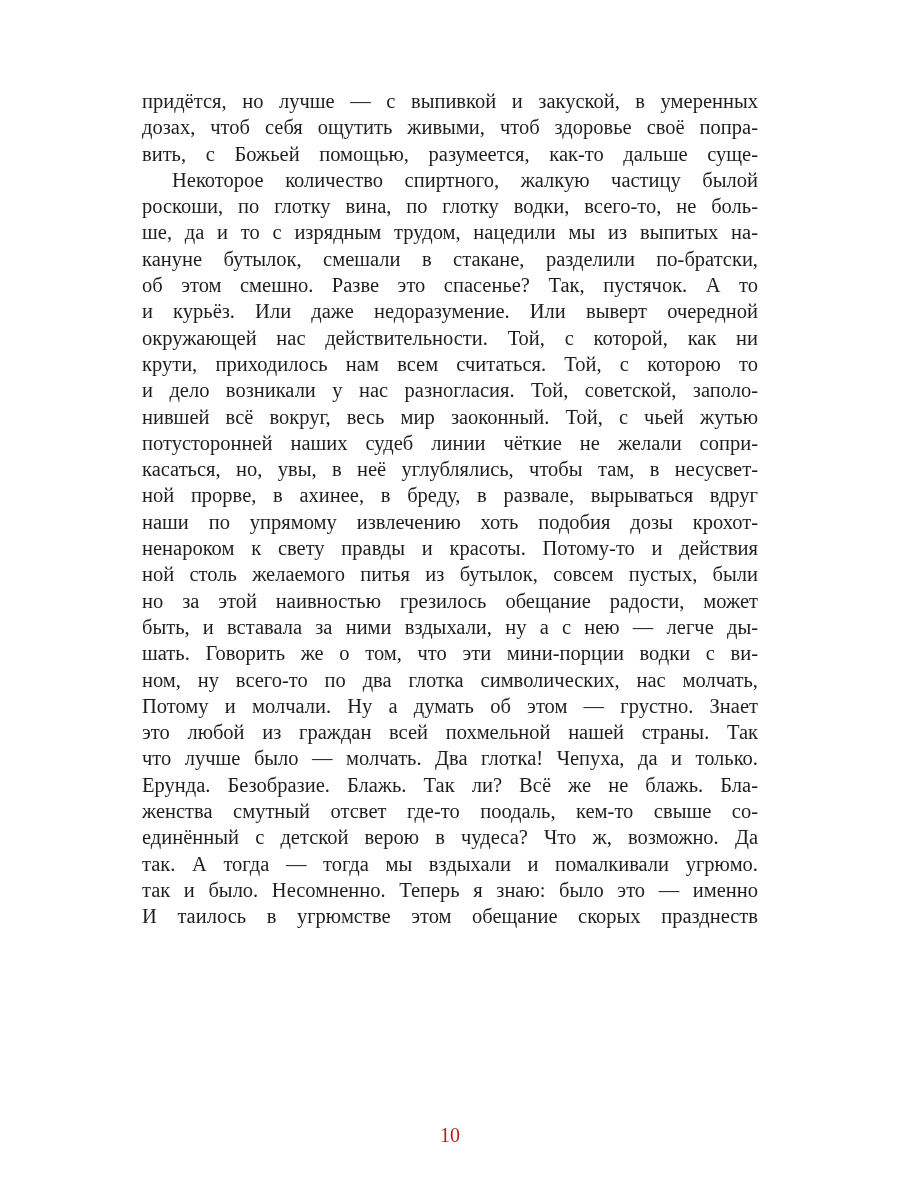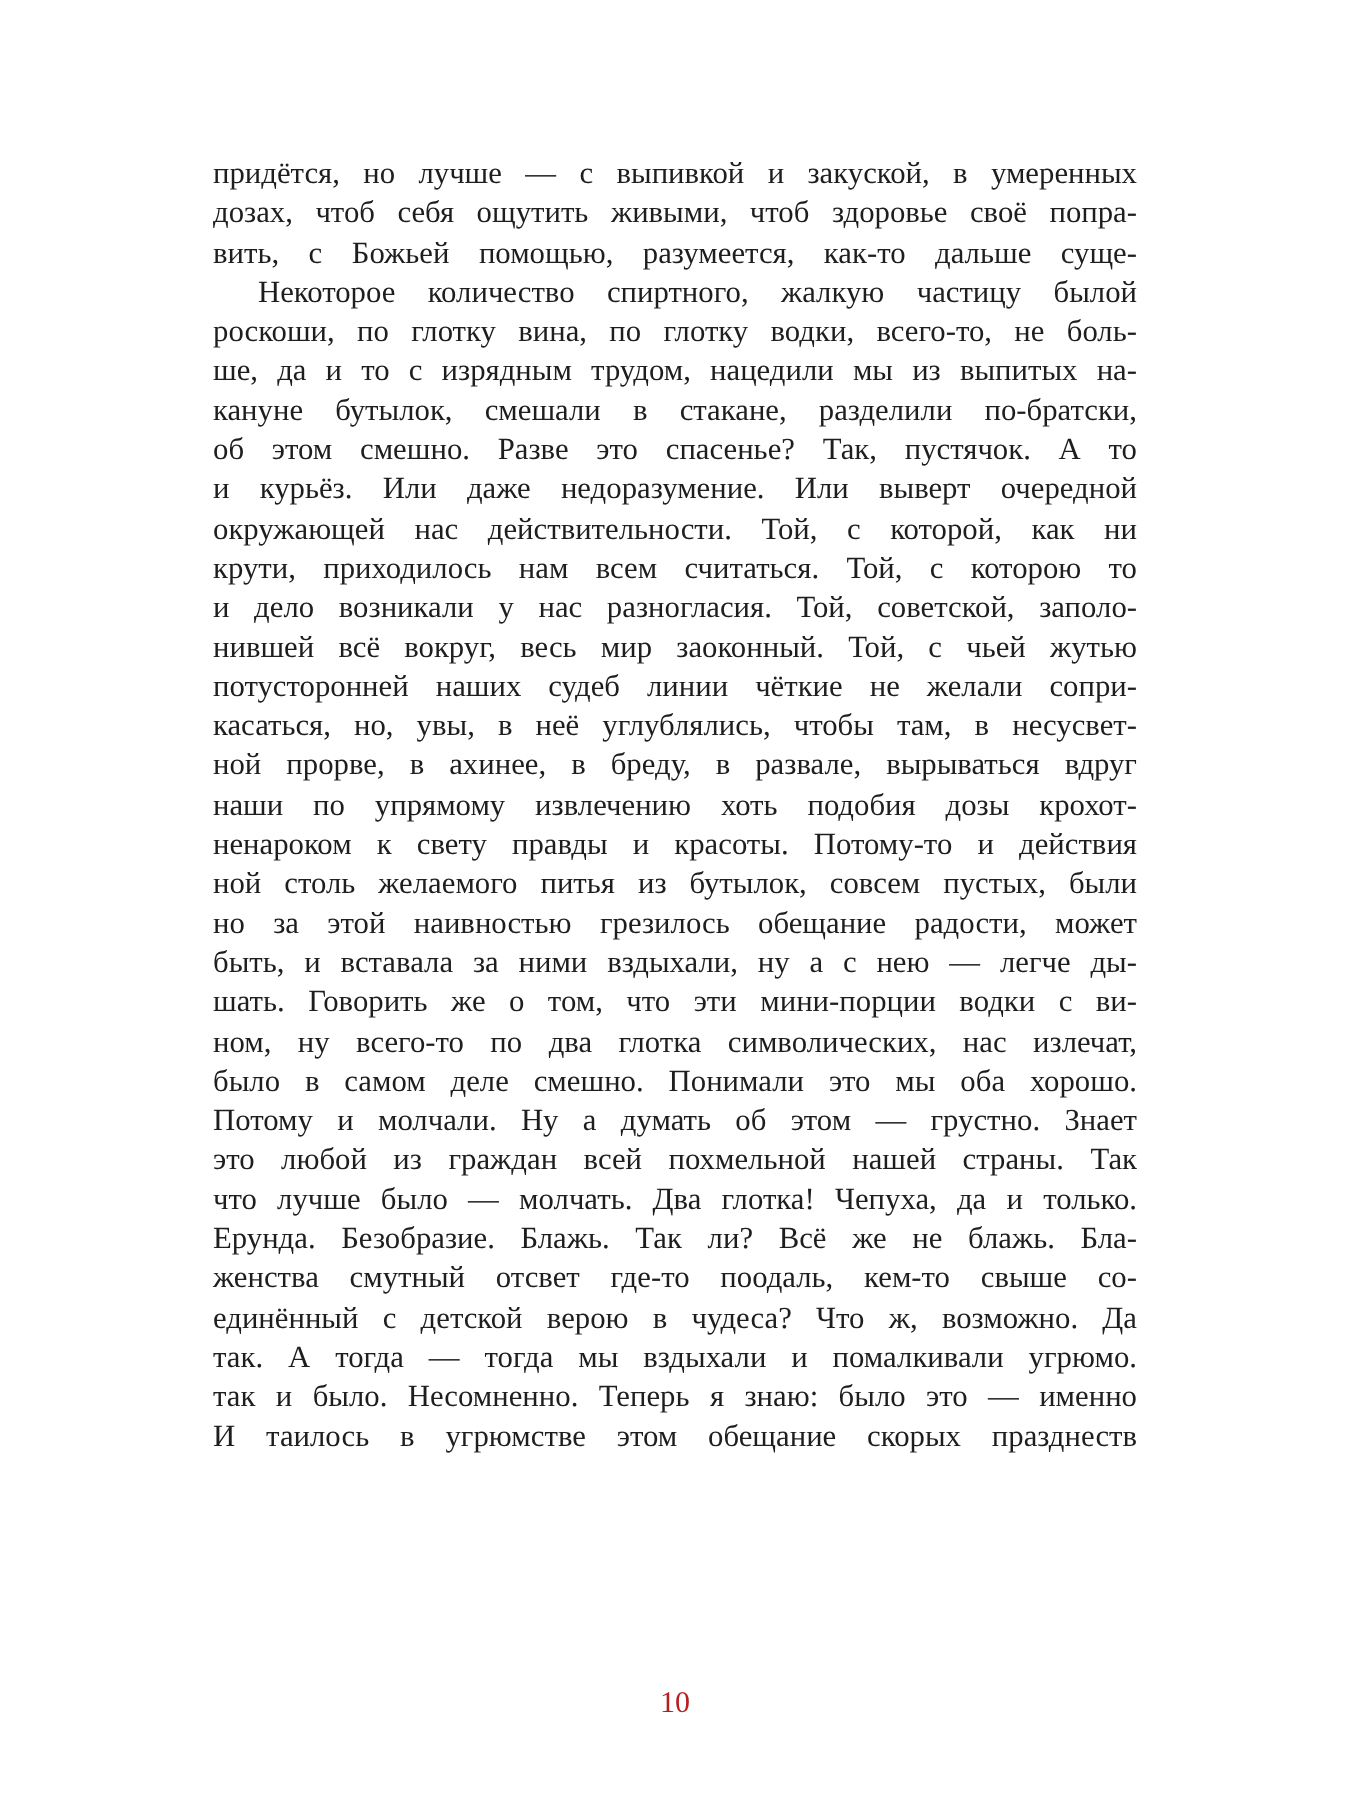--- a/index.html
+++ b/index.html
@@ -3,21 +3,21 @@
 <meta charset="utf-8">
 <style>
   html, body { margin: 0; padding: 0; }
   body {
     width: 900px; height: 1200px; background: #ffffff;
     position: relative; overflow: hidden;
     font-family: "Liberation Serif", "DejaVu Serif", serif;
     color: #1e1e1e;
   }
   .page-body {
-    position: absolute; left: 142px; top: 88px; width: 616px; margin-top: 15px;
+    position: absolute; left: 142px; top: 88px; width: 616px;
   }
   .line {
     display: block; height: 26.3px; line-height: 26.3px;
     font-size: 20.5px; white-space: nowrap;
     text-align: justify; text-align-last: justify;
   }
   .line.last { text-align-last: left; }
   .line.indent { padding-left: 30px; }
   .page-number {
     position: absolute; left: 0; width: 900px; top: 1124px;
@@ -48,22 +48,21 @@
     <span class="line">нившей всё вокруг, весь мир заоконный. Той, с чьей жутью</span>
     <span class="line">потусторонней наших судеб линии чёткие не желали сопри-</span>
     <span class="line">касаться, но, увы, в неё углублялись, чтобы там, в несусвет-</span>
     <span class="line">ной прорве, в ахинее, в бреду, в развале, вырываться вдруг</span>
     <span class="line">наши по упрямому извлечению хоть подобия дозы крохот-</span>
     <span class="line">ненароком к свету правды и красоты. Потому-то и действия</span>
     <span class="line">ной столь желаемого питья из бутылок, совсем пустых, были</span>
     <span class="line">но за этой наивностью грезилось обещание радости, может</span>
     <span class="line">быть, и вставала за ними вздыхали, ну а с нею — легче ды-</span>
     <span class="line">шать. Говорить же о том, что эти мини-порции водки с ви-</span>
-    <span class="line">ном, ну всего-то по два глотка символических, нас излечат,</span>
-    <span class="line">было в самом деле смешно. Понимали это мы оба хорошо.</span>
+    <span class="line">ном, ну всего-то по два глотка символических, нас молчать,</span>
     <span class="line">Потому и молчали. Ну а думать об этом — грустно. Знает</span>
     <span class="line">это любой из граждан всей похмельной нашей страны. Так</span>
     <span class="line">что лучше было — молчать. Два глотка! Чепуха, да и только.</span>
     <span class="line">Ерунда. Безобразие. Блажь. Так ли? Всё же не блажь. Бла-</span>
     <span class="line">женства смутный отсвет где-то поодаль, кем-то свыше со-</span>
     <span class="line">единённый с детской верою в чудеса? Что ж, возможно. Да</span>
     <span class="line">так. А тогда — тогда мы вздыхали и помалкивали угрюмо.</span>
     <span class="line">так и было. Несомненно. Теперь я знаю: было это — именно</span>
     <span class="line">И таилось в угрюмстве этом обещание скорых празднеств</span>
   </div>

